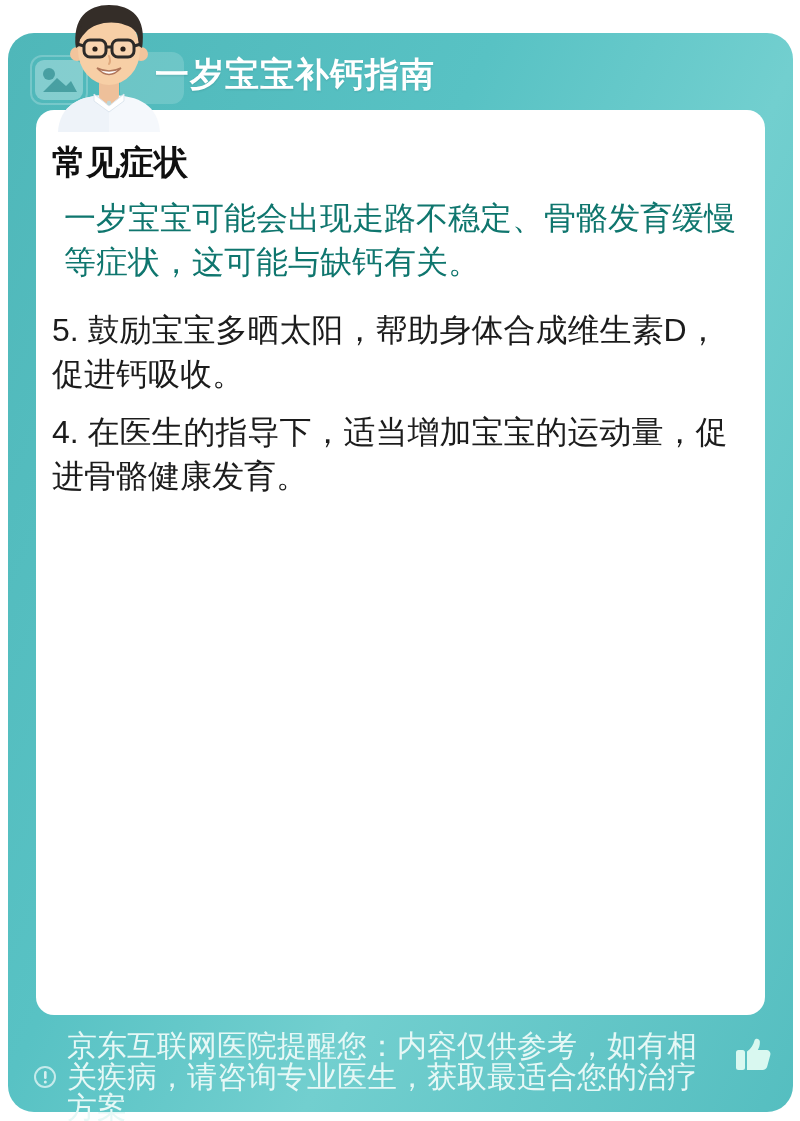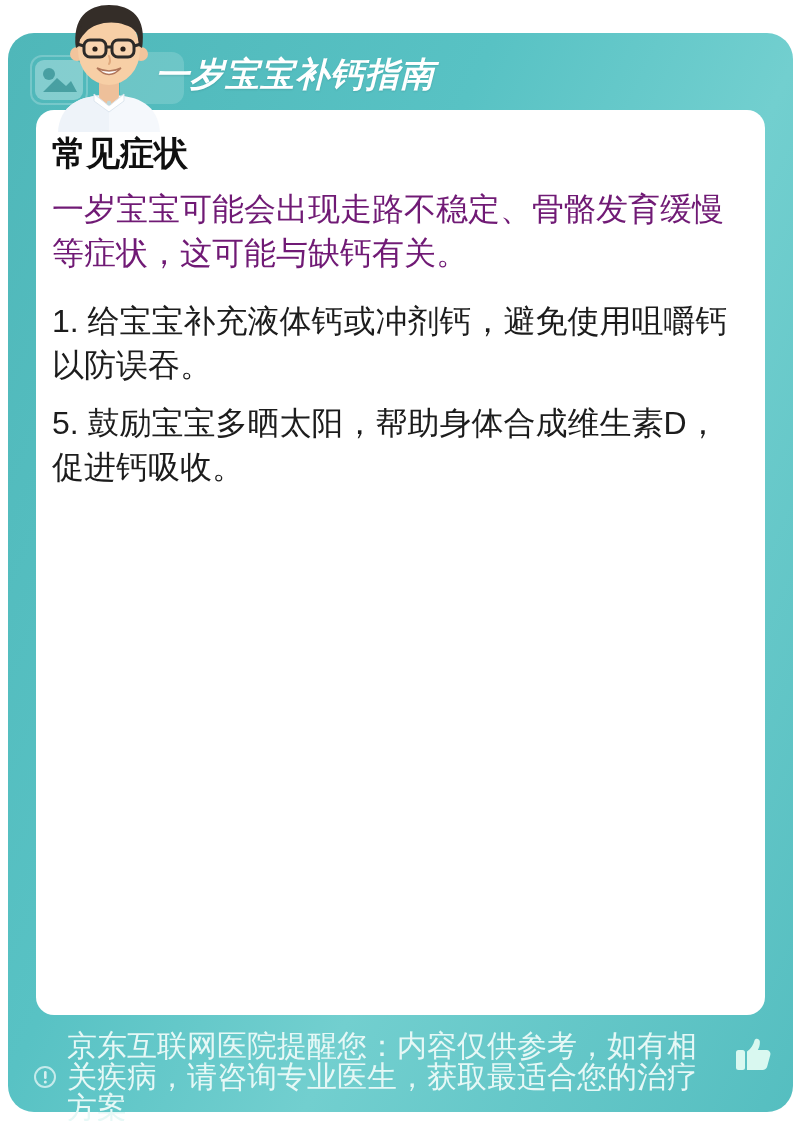--- a/index.html
+++ b/index.html
@@ -15,33 +15,33 @@
   }
   
   .badge{position:absolute;left:22px;top:22px;width:58px;height:50px;}
   .title-glow{
     position:absolute;left:112px;top:19px;width:64px;height:52px;
     border-radius:12px;background:rgba(255,255,255,0.16);
   }
   .page-title{
     position:absolute;left:147px;top:21px;
     font-size:34px;line-height:40px;font-weight:bold;color:#ffffff;
-    letter-spacing:1px;white-space:nowrap;text-shadow:0 1px 2px rgba(0,60,62,0.15);font-style:italic;
+    letter-spacing:1px;white-space:nowrap;text-shadow:0 1px 2px rgba(0,60,62,0.15);
   }
   .avatar{position:absolute;left:46px;top:2px;width:126px;height:130px;z-index:6;}
   .card{
     position:absolute;left:28px;top:77px;width:729px;height:905px;
     background:#ffffff;border-radius:18px;box-sizing:border-box;
-    padding:23px 22px 0 16px;overflow:hidden;z-index:4;
+    padding:32px 22px 0 16px;overflow:hidden;z-index:4;
   }
   .card h3{
     margin:0 0 14px 0;font-size:34px;line-height:40px;font-weight:bold;color:#101010;
   }
   .card p.body{
-    margin:0 0 24px 0;font-size:32px;line-height:44px;color:#701a75;
+    margin:0 0 24px 12px;font-size:32px;line-height:44px;color:#0f766e;
   }
   .card p.li{
     margin:0 0 14px 0;font-size:32px;line-height:44px;color:#1c1c1c;
   }
   .footer{
     position:absolute;left:25px;top:997px;width:740px;
     display:flex;align-items:center;gap:10px;z-index:3;
   }
   .footer .txt{
     flex:1;font-size:30px;line-height:31px;color:#e6f8f6;
@@ -65,22 +65,22 @@
 
   <div class="title-glow"></div>
 
   <div class="page-title">一岁宝宝补钙指南</div>
 
   <div class="card">
     <h3>常见症状</h3>
     <p class="body">一岁宝宝可能会出现走路不稳定、骨骼发育缓慢等症状，这可能与缺钙有关。</p>
 
 
-    <p class="li">1. 给宝宝补充液体钙或冲剂钙，避免使用咀嚼钙以防误吞。</p>
     <p class="li">5. 鼓励宝宝多晒太阳，帮助身体合成维生素D，促进钙吸收。</p>
+    <p class="li">4. 在医生的指导下，适当增加宝宝的运动量，促进骨骼健康发育。</p>
   </div>
 
   <div class="footer">
     <svg class="icon-info" viewBox="0 0 24 24">
       <circle cx="12" cy="12" r="10" fill="none" stroke="rgba(255,255,255,0.65)" stroke-width="2"></circle>
       <rect x="11" y="6" width="2.6" height="8" rx="1.3" fill="rgba(255,255,255,0.75)"></rect>
       <circle cx="12.3" cy="17" r="1.5" fill="rgba(255,255,255,0.75)"></circle>
     </svg>
     <div class="txt">京东互联网医院提醒您：内容仅供参考，如有相关疾病，请咨询专业医生，获取最适合您的治疗方案</div>
     <svg class="icon-thumb" viewBox="0 0 40 38">

